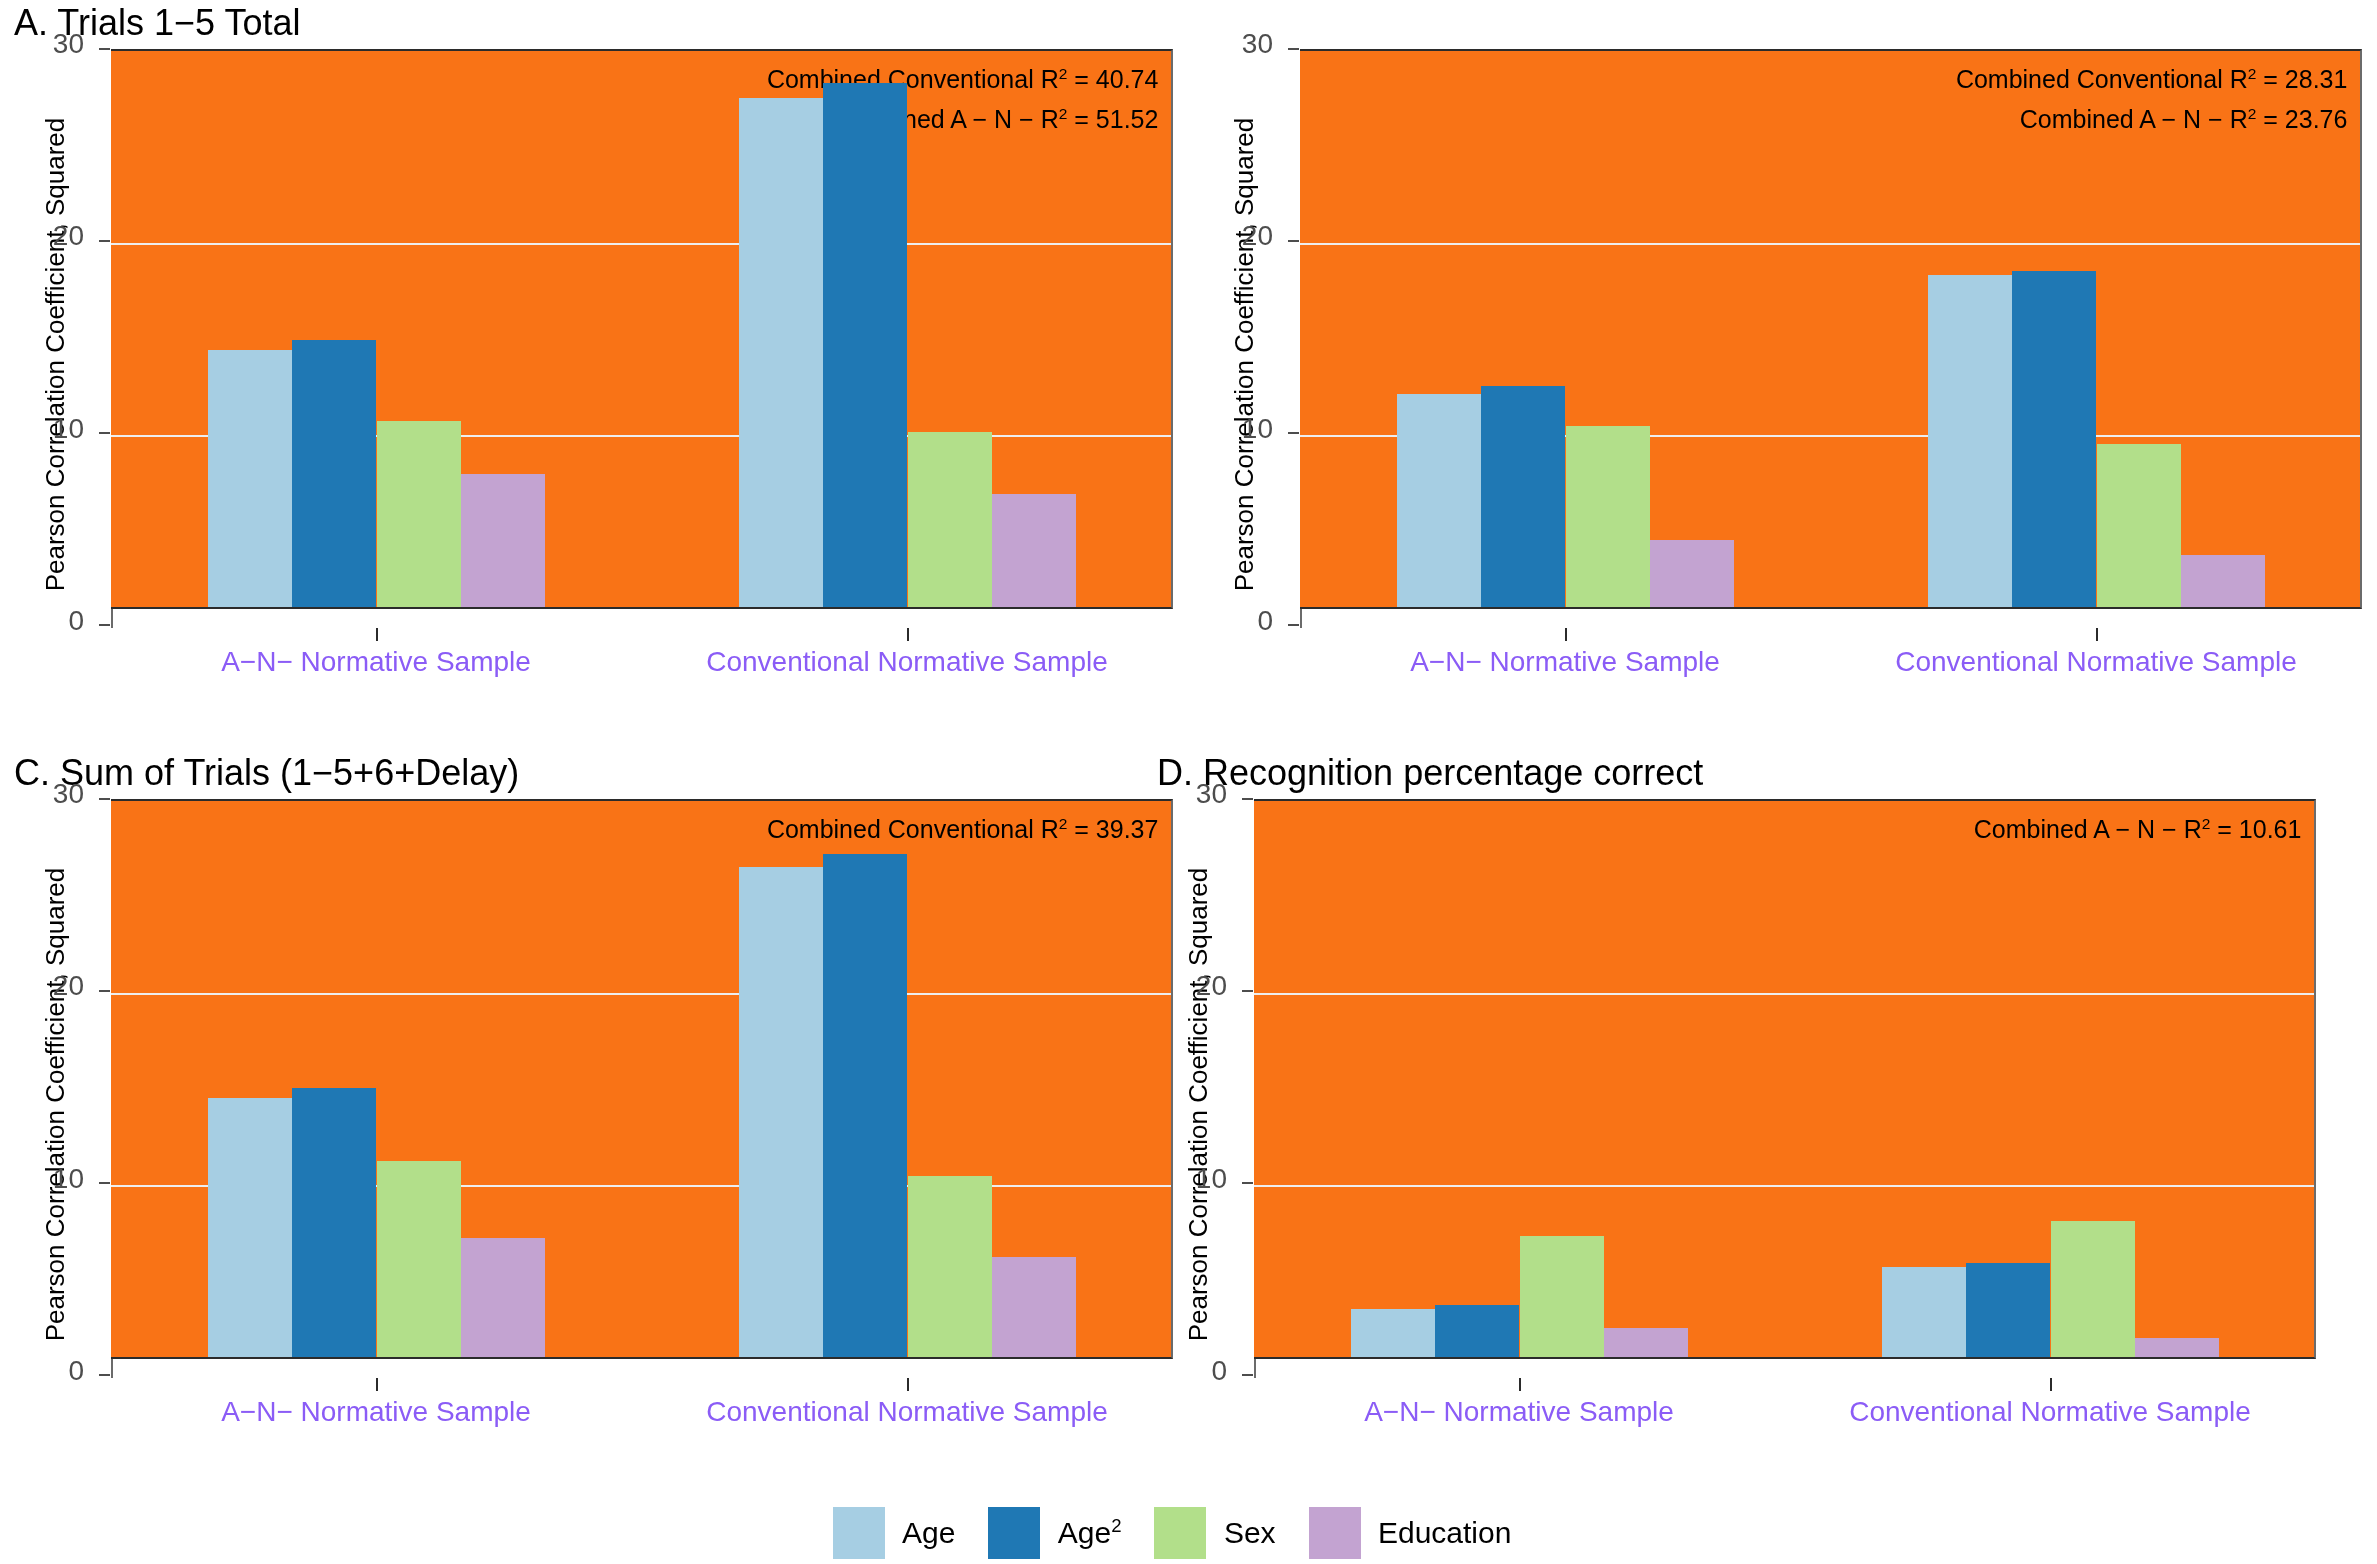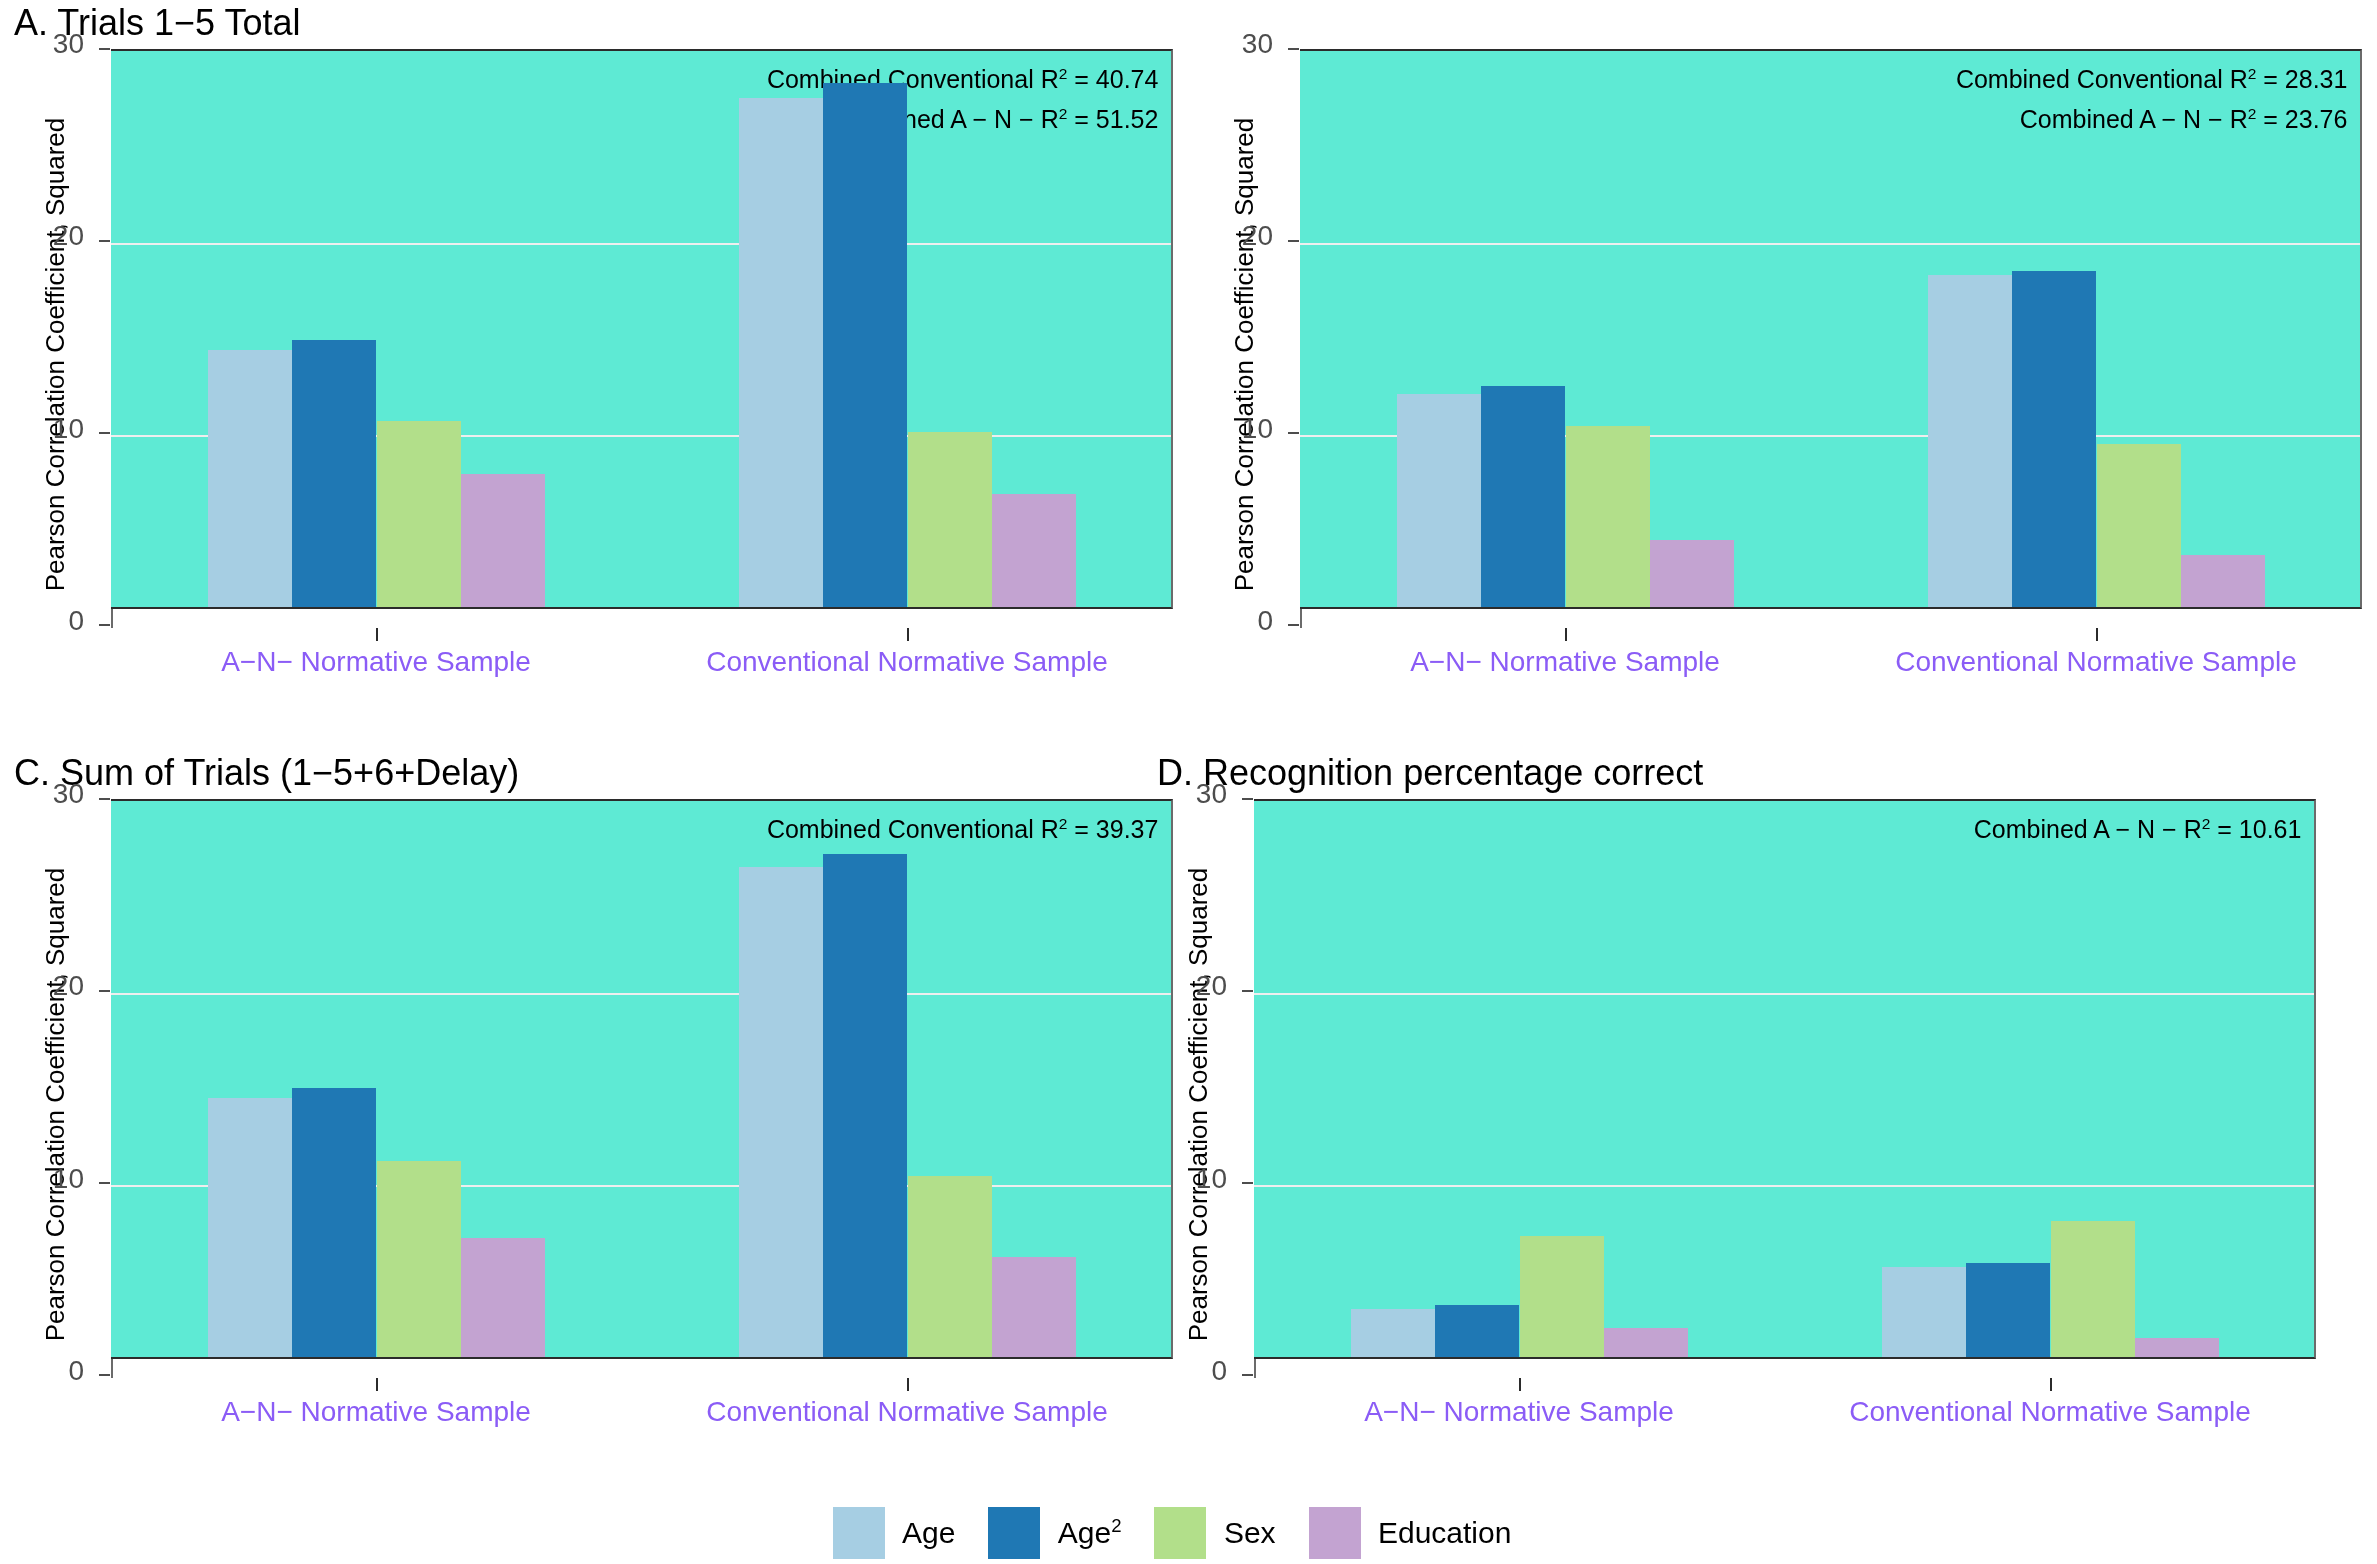--- a/index.html
+++ b/index.html
@@ -55,21 +55,21 @@
   
   .plot {
     position: absolute;
     left: 111px;
     top: 49px;
     width: 1062px;
     height: 560px;
     border-top: 2.4px solid #2b2b2b;
     border-right: 2.4px solid #6b6b6b;
     border-bottom: 2.4px solid #2b2b2b;
-    background: #5eead4;
+    background: #f97316;
   }
   
   .yaxis-line {
     position: absolute;
     left: 111px;
     top: 49px;
     width: 2.4px;
     height: 579px;
     background: #6b6b6b;
   }

